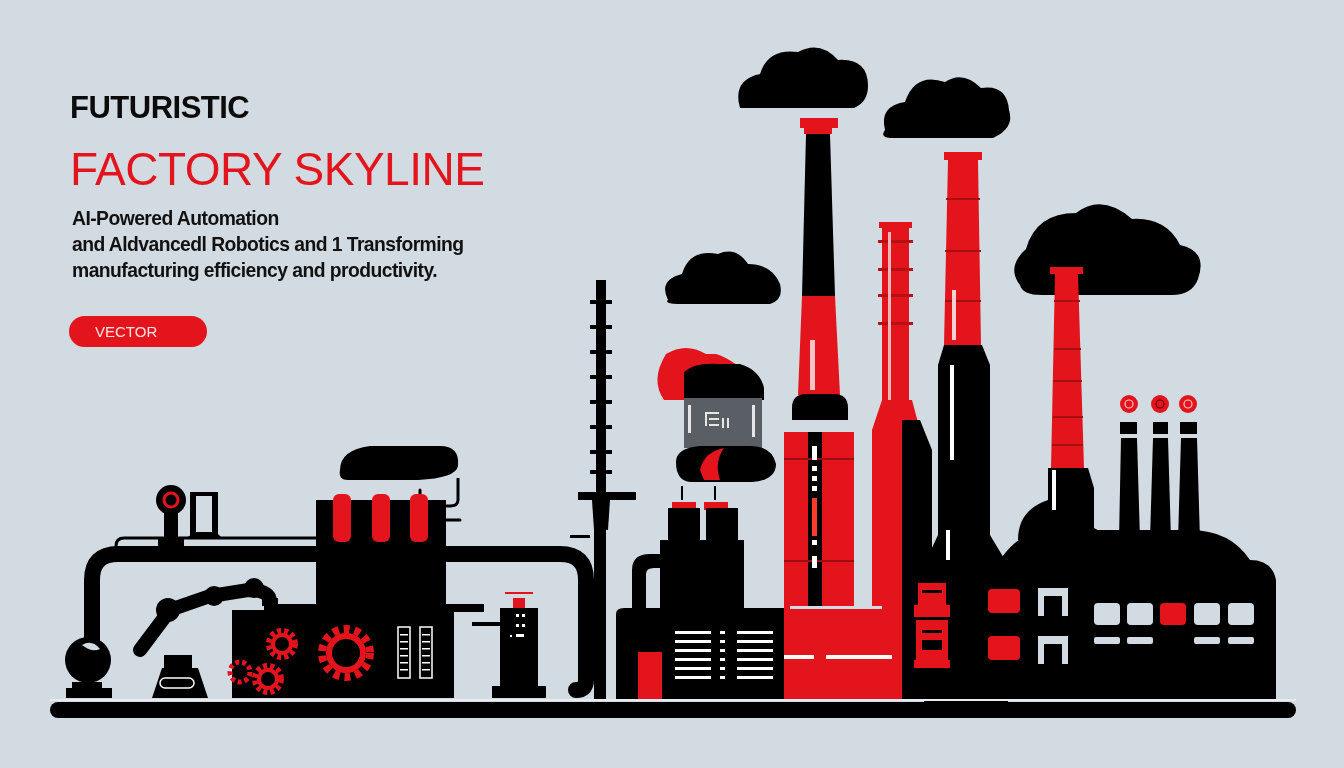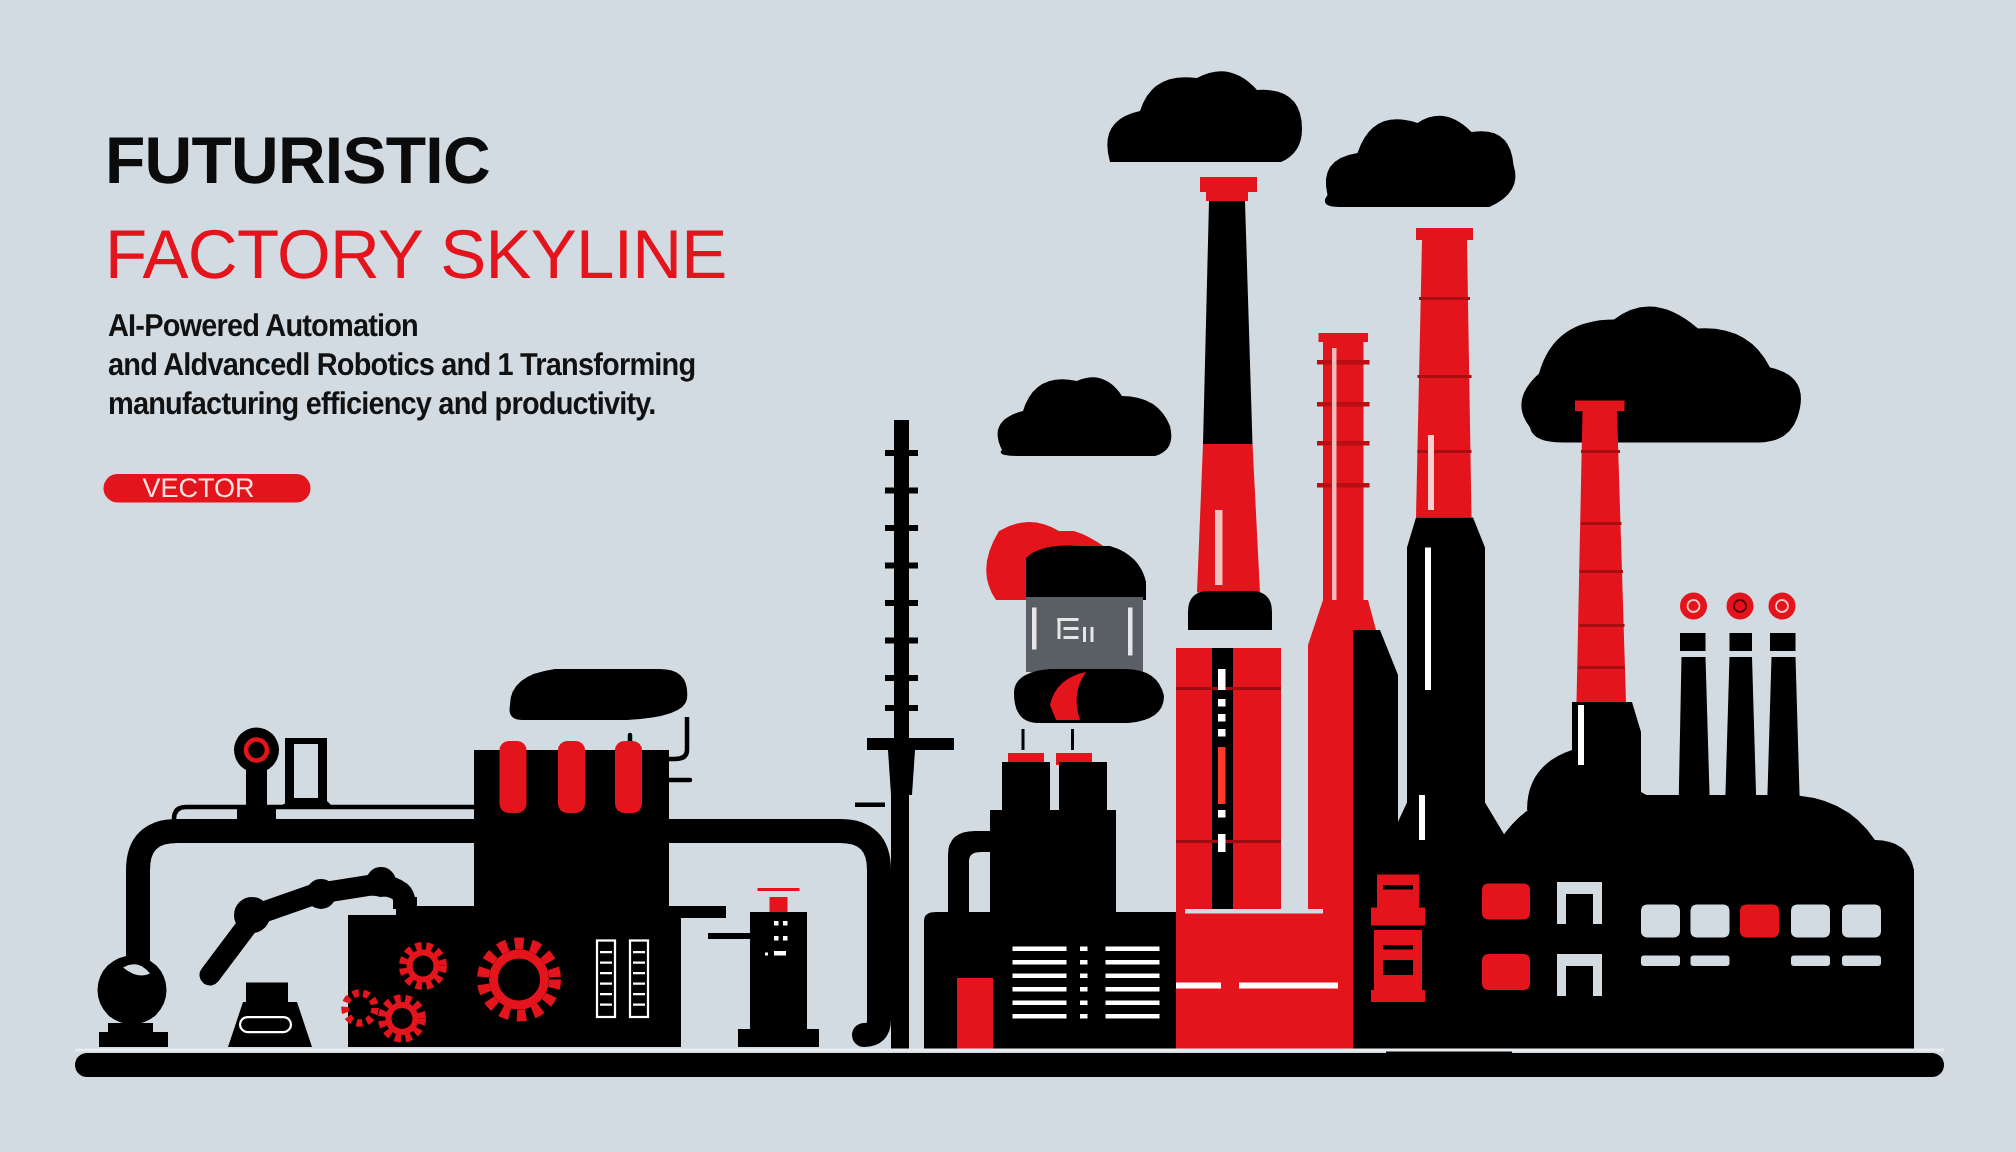--- a/index.html
+++ b/index.html
@@ -1,21 +1,21 @@
 <!DOCTYPE html>
 <html><head>
 <meta charset="utf-8">
 <style>
   html, body { margin:0; padding:0; }
   body { width:1344px; height:768px; background:#d3dbe2; overflow:hidden; position:relative; font-family:"Liberation Sans", sans-serif; }
-  .title1 { position:absolute; left:70px; top:84px; font-size:44px; font-weight:bold; color:#0b0b0b; letter-spacing:-0.5px; line-height:48px; }
+  .title1 { position:absolute; left:70px; top:84px; font-size:31px; font-weight:bold; color:#0b0b0b; letter-spacing:-0.5px; line-height:48px; }
   .title2 { position:absolute; left:70px; top:144px; font-size:46px; font-weight:normal; color:#e4141c; letter-spacing:-0.5px; line-height:50px; }
   .sub { position:absolute; left:72px; top:205px; font-size:21px; font-weight:bold; color:#111; line-height:26px; letter-spacing:-0.6px; font-family:"Liberation Sans", sans-serif; transform:scaleX(0.92); transform-origin:left top; width:560px; }
   .sub div { white-space:nowrap; }
-  .badge { position:absolute; left:69px; top:316px; width:138px; height:19px; border-radius:16px; background:#e4141c; color:#fbe3e3; font-size:18px; display:flex; align-items:center; padding-left:26px; box-sizing:border-box; }
+  .badge { position:absolute; left:69px; top:316px; width:138px; height:31px; border-radius:16px; background:#e4141c; color:#fbe3e3; font-size:15px; display:flex; align-items:center; padding-left:26px; box-sizing:border-box; }
   svg.scene { position:absolute; left:0; top:0; }
 </style>
 </head>
 <body>
 
 <div class="title1">FUTURISTIC</div>
 <div class="title2">FACTORY SKYLINE</div>
 <div class="sub">
   <div>AI-Powered Automation</div>
   <div>and Aldvancedl Robotics and 1 Transforming</div>

